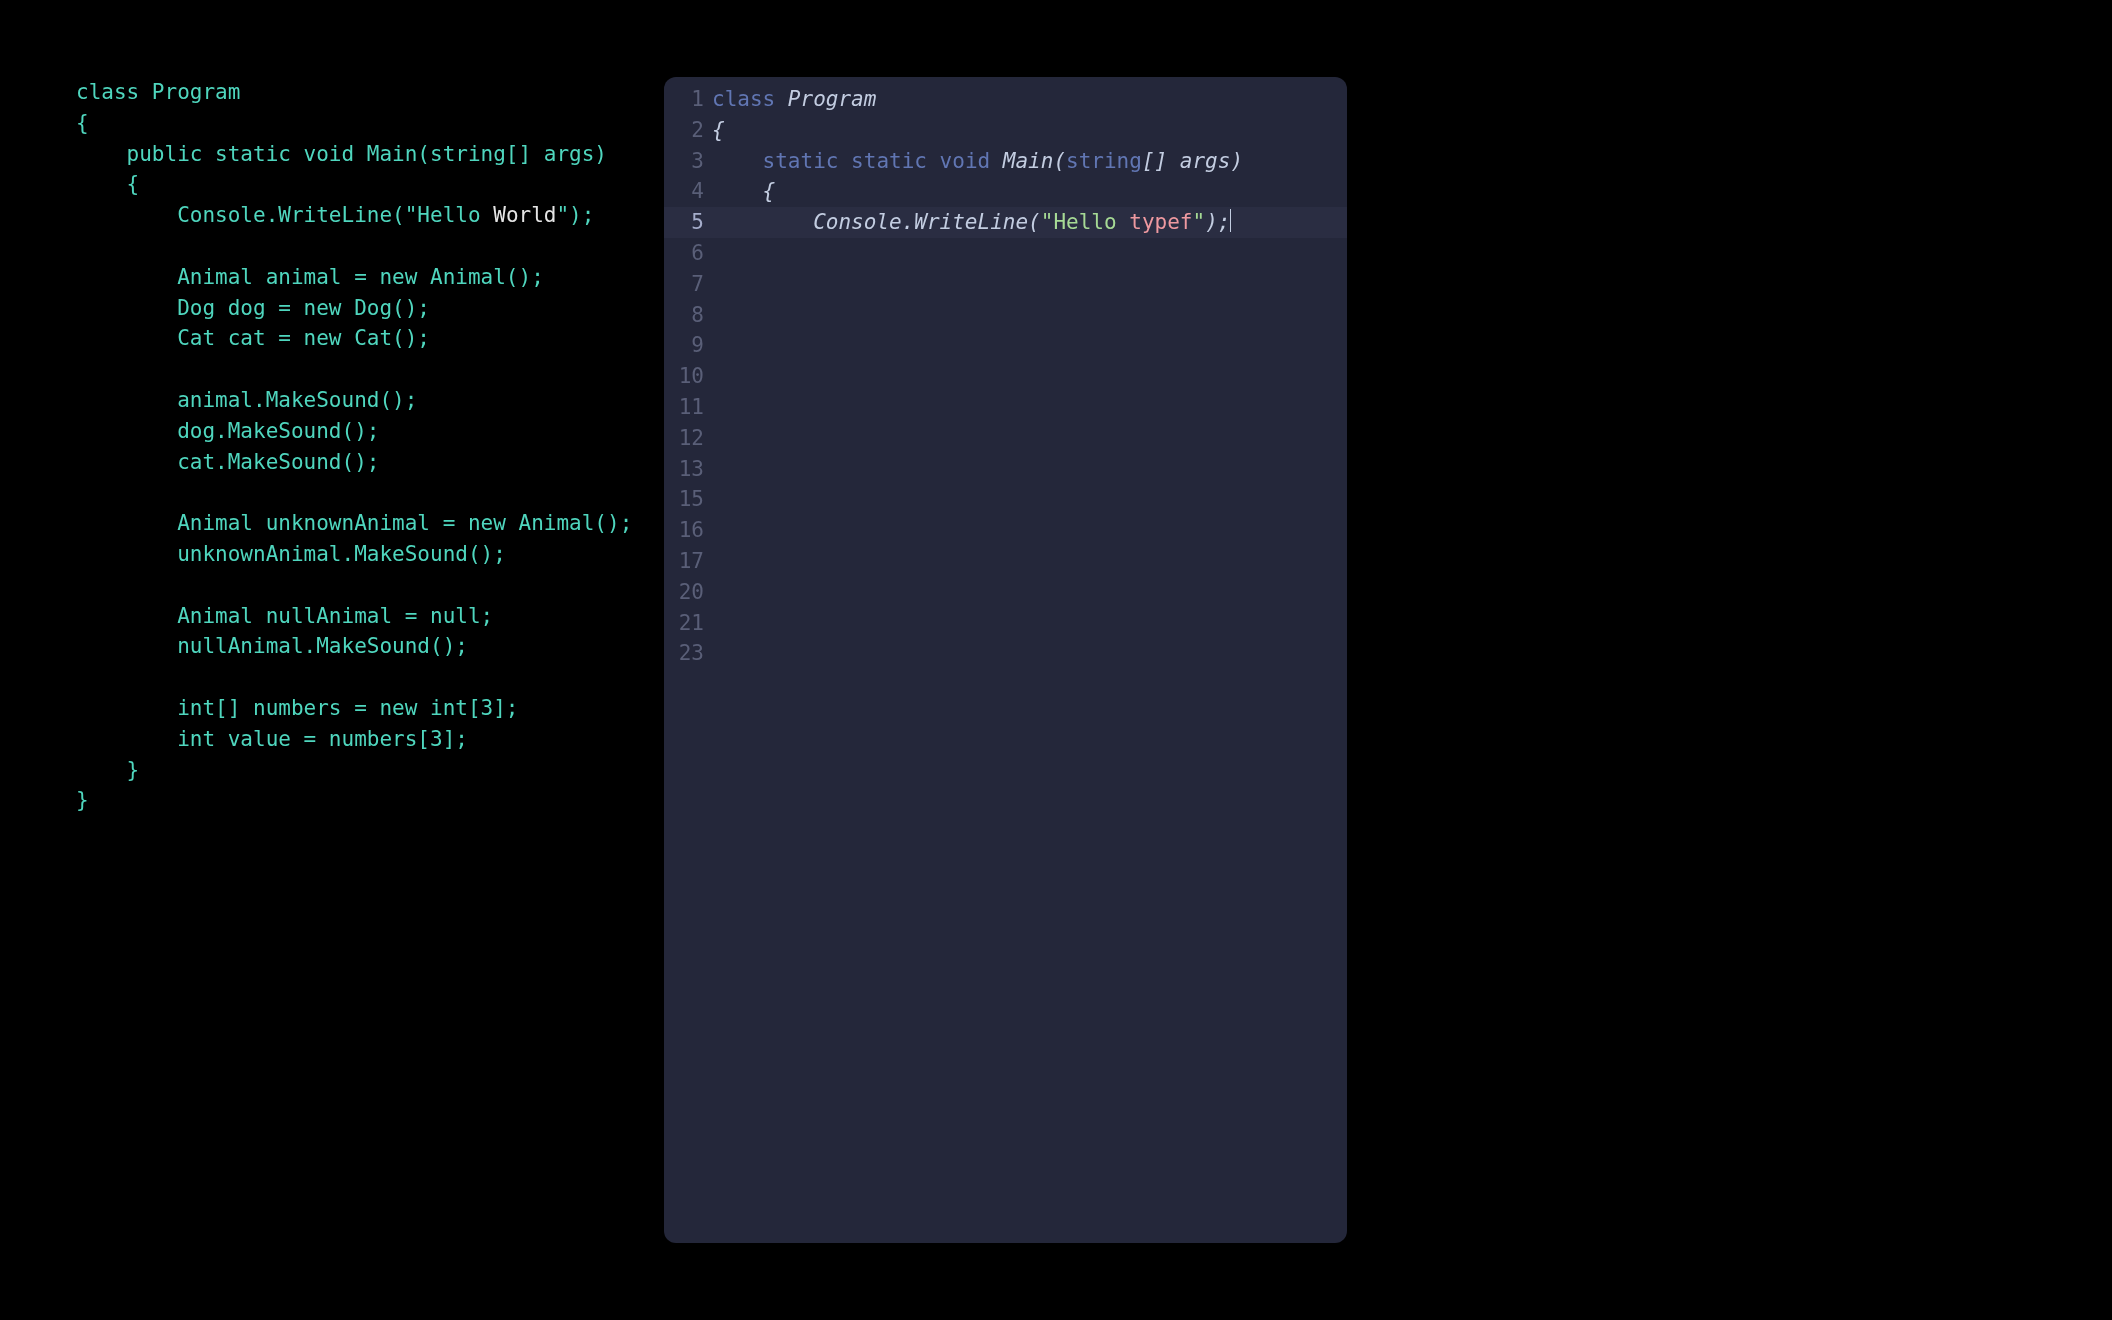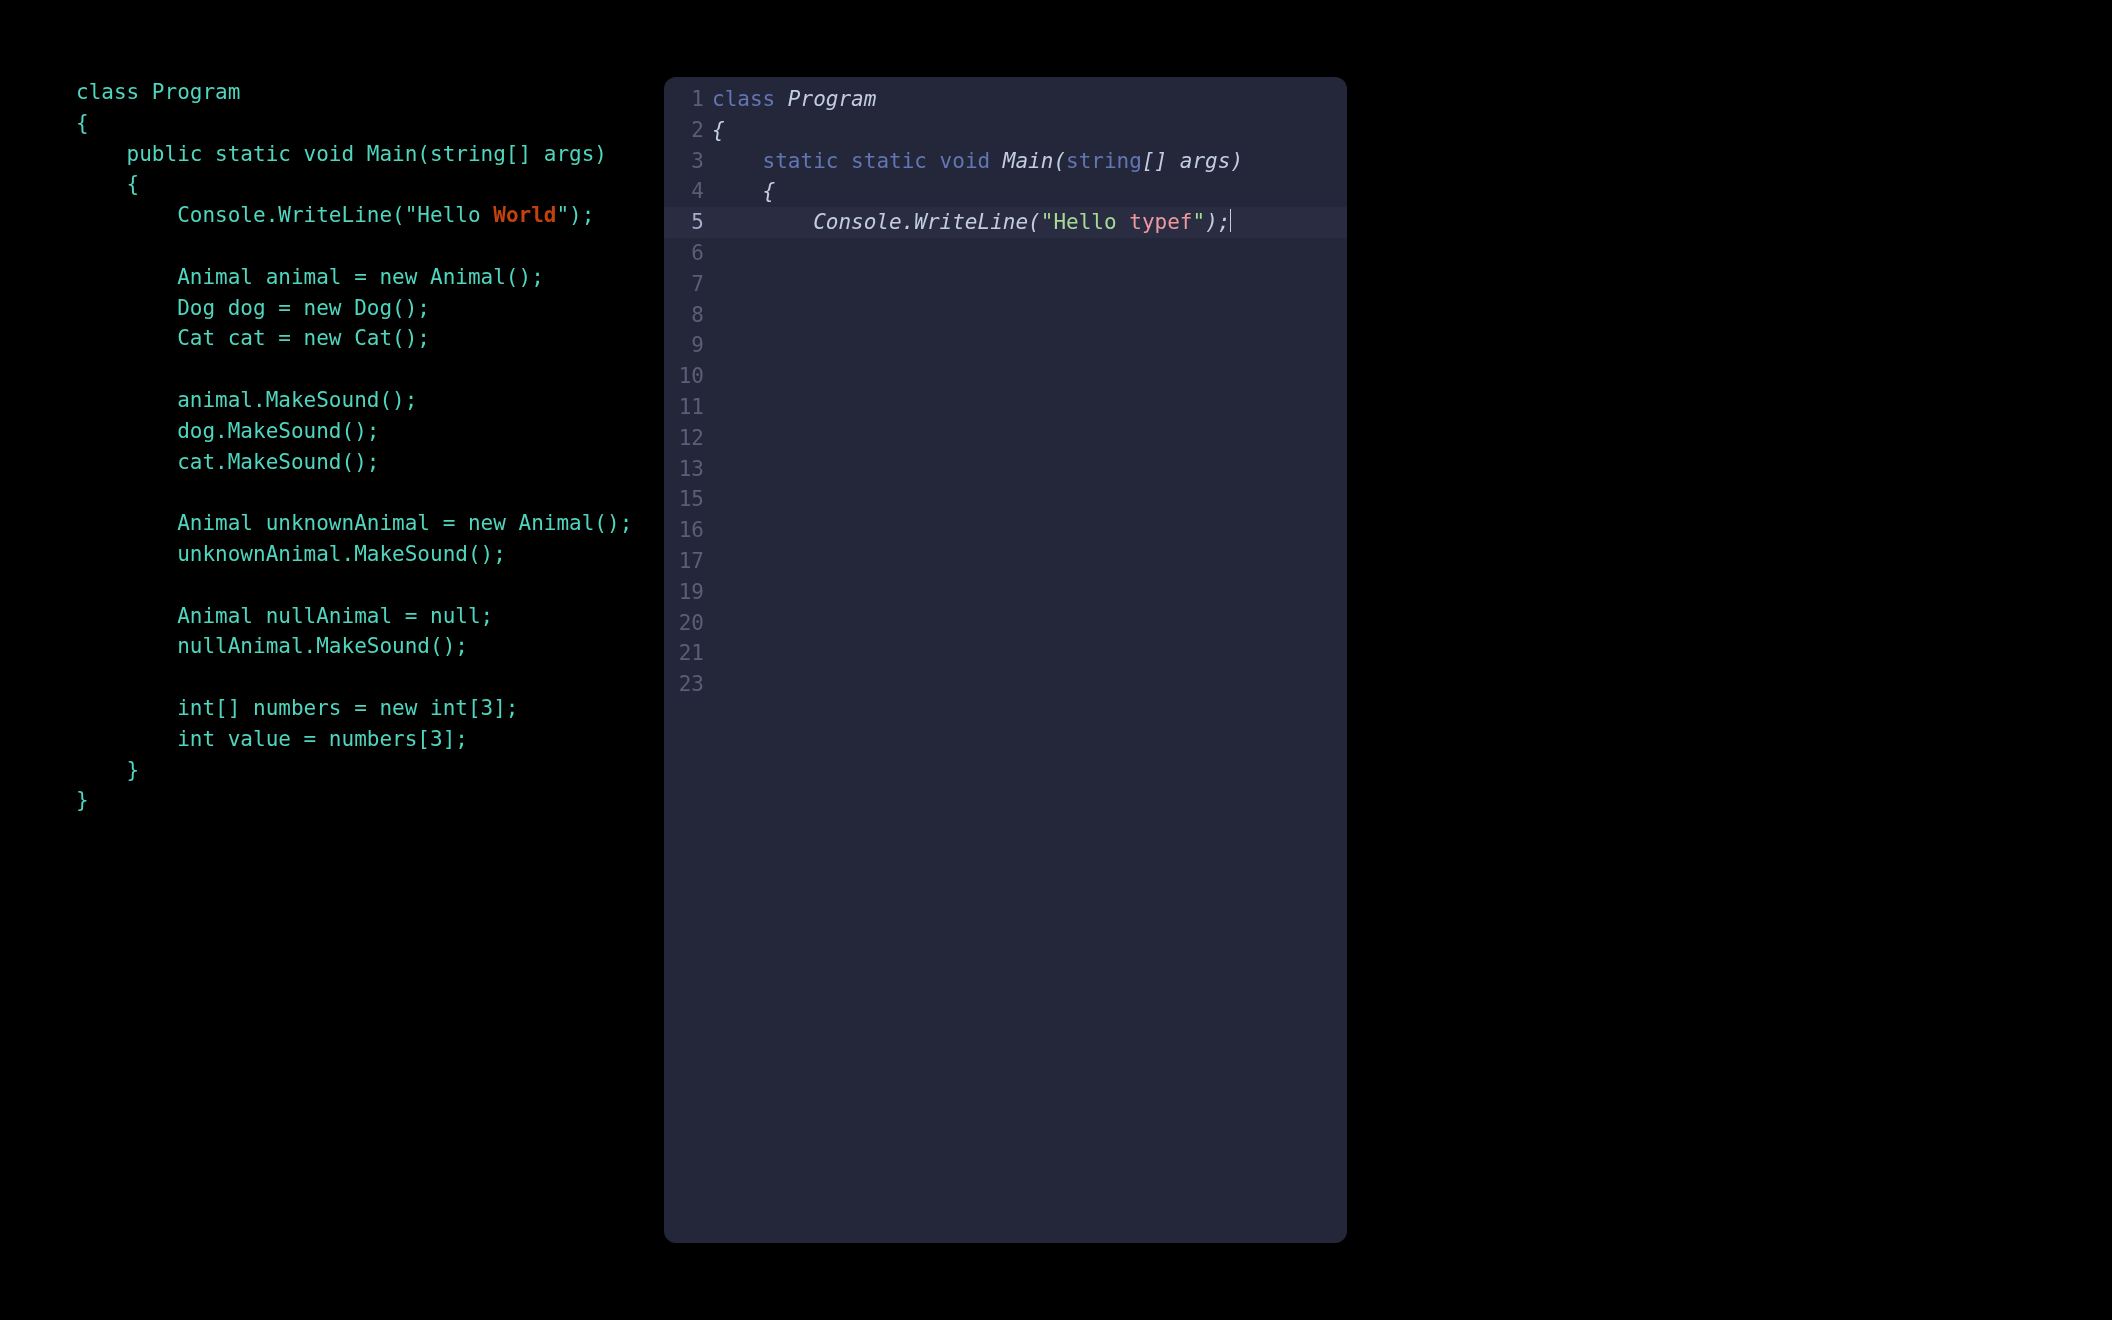--- a/index.html
+++ b/index.html
@@ -29,21 +29,21 @@
     border-radius: 12px;
     overflow: hidden;
     padding-top: 7px;
     padding-bottom: 7px;
   }
 
   .code-line {
     display: block;
   }
   .g { color: #4fd6be; } 
-  .r { color: #c2410c; font-weight: bold; } 
+  .r { color: #e5e5e5; } 
   .w { color: #c3cde1; font-style: italic; } 
   .kw { color: #6176b3; } 
   .s { color: #a6da95; } 
   .diff { color: #ee99a0; } 
 
   .editor-line {
     display: flex;
     height: 30.8px;
     align-items: center;
   }
@@ -137,24 +137,20 @@
     </div>
     <div class="editor-line">
       <div class="gutter">16</div>
       <div class="line-content"></div>
     </div>
     <div class="editor-line">
       <div class="gutter">17</div>
       <div class="line-content"></div>
     </div>
     <div class="editor-line">
-      <div class="gutter">19</div>
-      <div class="line-content"></div>
-    </div>
-    <div class="editor-line">
       <div class="gutter">20</div>
       <div class="line-content"></div>
     </div>
     <div class="editor-line">
       <div class="gutter">21</div>
       <div class="line-content"></div>
     </div>
     <div class="editor-line">
       <div class="gutter">23</div>
       <div class="line-content"></div>

